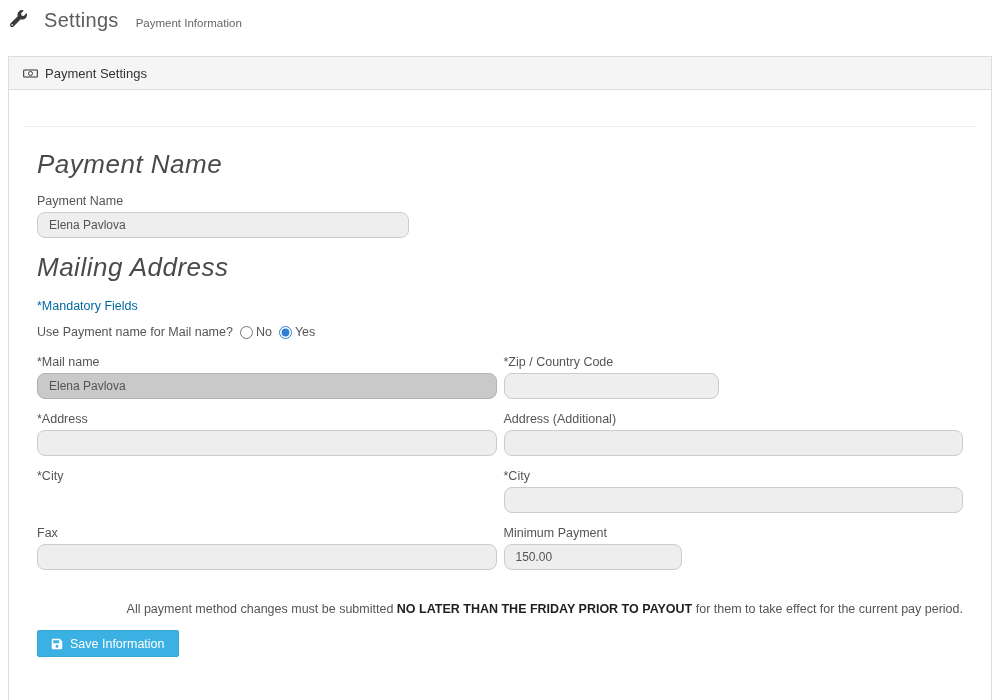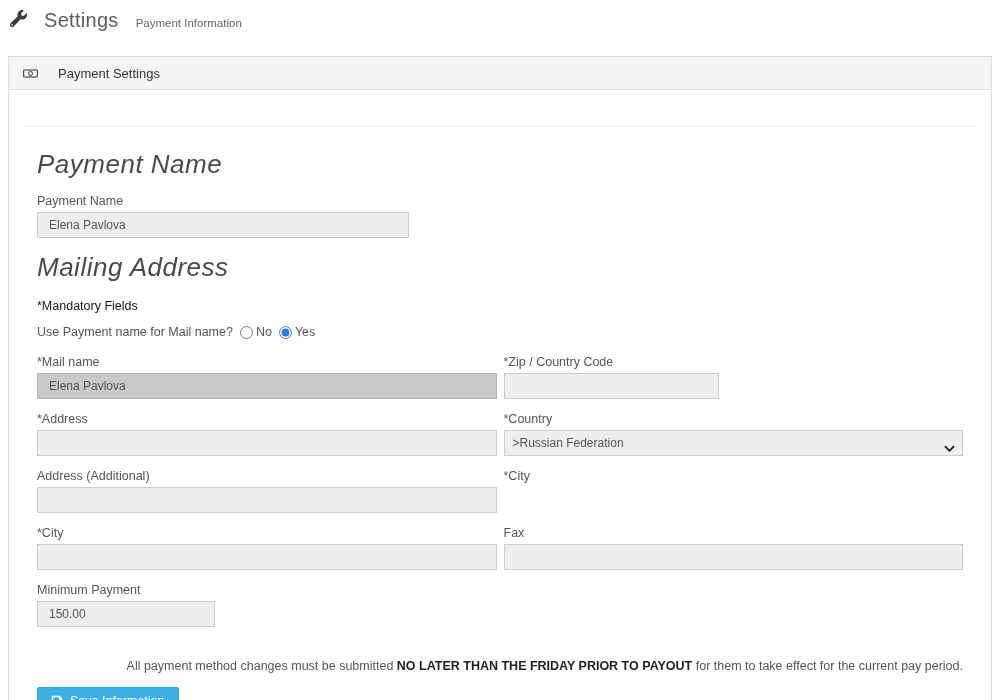--- a/index.html
+++ b/index.html
@@ -24,21 +24,21 @@
     margin: 16px 8px 0 8px;
     border: 1px solid #ddd;
     background: #fff;
     height: 660px;
   }
   .panel-heading {
     background: #f5f5f5;
     border-bottom: 1px solid #ddd;
     padding: 0 14px;
     height: 33px;
-    display: flex; align-items: center; gap: 20px;
+    display: flex; align-items: center; gap: 7px;
     font-size: 13px; color: #333;
   }
   .panel-heading .money { color: #333; display: inline-flex; }
   .panel-body { padding: 15px; }
   hr.body-rule { border: 0; border-top: 1px solid #eee; margin: 21px 0 0 0; }
   .content { padding: 0 13px; }
 
   
   .section-heading {
     font-style: italic; font-weight: 400;
@@ -49,29 +49,29 @@
   .section-heading.second { margin-top: 14px; }
 
   
   .field-label { display: block; font-size: 12.5px; color: #555; margin: 0 0 4px 0; }
   .form-control {
     display: block; width: 100%; height: 26px;
     background: #eeeeee; border: 1px solid #ccc;
     font-size: 12px; color: #555;
     padding: 4px 11px;
     font-family: inherit;
-    border-radius: 0;
+    border-radius: 8px;
   }
   .form-control:disabled { background: #c9c9c9; border-color: #b3b3b3; color: #555; }
   .form-group { margin-bottom: 13px; }
   .w-payment { width: 372px; }
   .w-zip { width: 215px; }
   .w-minpay { width: 178px; }
 
-  .mandatory-note { font-size: 12.5px; color: #0f172a; margin: 16px 0 0 0; }
+  .mandatory-note { font-size: 12.5px; color: #0369a1; margin: 16px 0 0 0; }
   .radio-row {
     display: flex; align-items: flex-end;
     font-size: 12.5px; color: #555;
     margin: 12px 0 16px 0;
   }
   .radio-row input[type=radio] {
     width: 13px; height: 13px; margin: 0 3px 0 7px;
     accent-color: #2f7fd1; cursor: pointer;
   }
 
@@ -163,33 +163,20 @@
         <div class="form-group">
           <label class="field-label">*Zip / Country Code</label>
           <input type="text" class="form-control w-zip" value="" style="">
         </div>
 
         <div class="form-group">
           <label class="field-label">*Address</label>
           <input type="text" class="form-control" value="" style="">
         </div>
 
-        <div class="form-group">
-          <label class="field-label">*Country</label>
-          <div class="select-wrap">
-            <select class="form-control">
-              <option>&gt;Russian Federation</option>
-            </select>
-            <span class="chev">
-              <svg width="11" height="7" viewBox="0 0 12 7" fill="none">
-                  <path d="M1 1l5 5 5-5" stroke="currentColor" stroke-width="2"></path>
-                </svg>
-            </span>
-          </div>
-        </div>
 
         <div class="form-group">
           <label class="field-label">Address (Additional)</label>
           <input type="text" class="form-control" value="" style="">
         </div>
 
         <div class="form-group">
           <label class="field-label">*City</label>
         </div>
 

